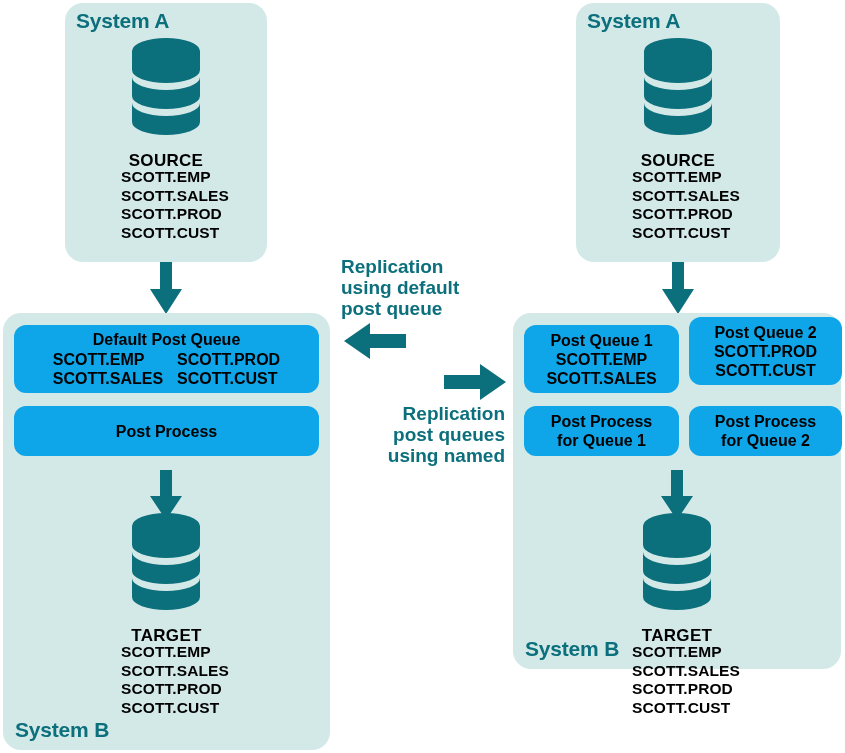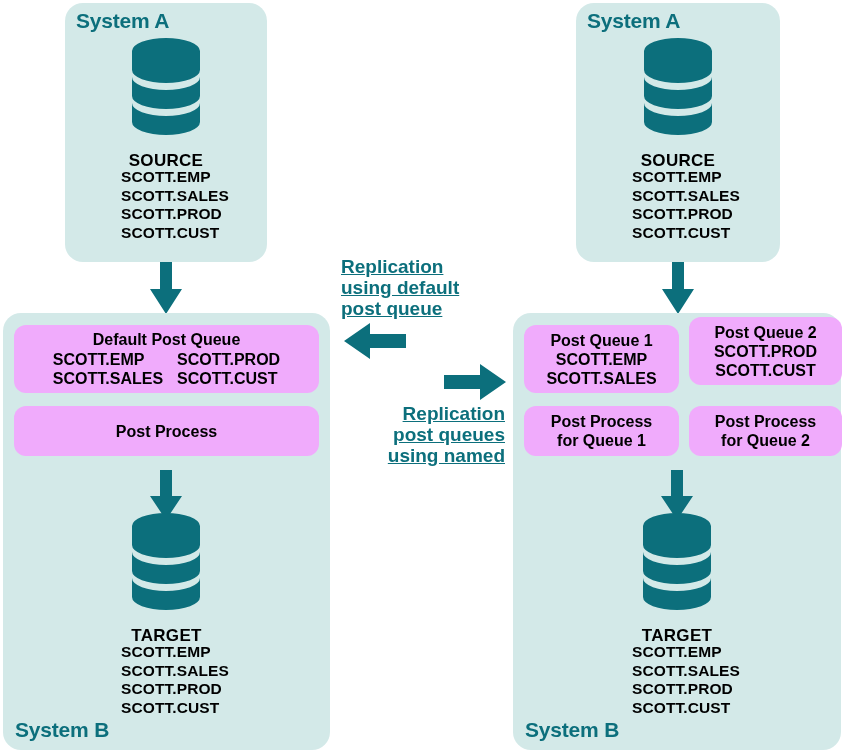--- a/index.html
+++ b/index.html
@@ -25,21 +25,21 @@
   
   .panel {
     position: absolute;
     background: #d3e9e8;
     border-radius: 18px;
     box-sizing: border-box;
   }
   #panel-top-left    { left: 65px;  top: 3px;   width: 202px; height: 259px; }
   #panel-top-right   { left: 576px; top: 3px;   width: 204px; height: 259px; }
   #panel-bottom-left { left: 3px;   top: 313px; width: 327px; height: 437px; }
-  #panel-bottom-right{ left: 513px; top: 313px; width: 328px; height: 437px; }
+  #panel-bottom-right{ left: 513px; top: 313px; width: 328px; height: 356px; }
 
   .panel-title {
     position: absolute;
     color: #0c6f7c;
     font-size: 21px;
     font-weight: bold;
     letter-spacing: -0.2px;
     white-space: nowrap;
   }
   .title-tl { left: 11px;  top: 6px; }
@@ -73,21 +73,21 @@
     font-weight: bold;
     color: #000000;
     line-height: 18.5px;
     letter-spacing: 0.1px;
     white-space: nowrap;
   }
 
   
   .wbox {
     position: absolute;
-    background: #f0abfc;
+    background: #0ea5e9;
     border-radius: 12px;
     box-sizing: border-box;
     display: flex;
     flex-direction: column;
     align-items: center;
     justify-content: center;
   }
   .wbox .wtitle {
     font-size: 16px;
     font-weight: bold;
@@ -139,21 +139,20 @@
   .arrow svg { display: block; }
 
   
   .rep-label {
     position: absolute;
     color: #0c6f7c;
     font-size: 19px;
     font-weight: bold;
     line-height: 21px;
     white-space: nowrap;
-    text-decoration: underline;
   }
   #rep-label-default { left: 341px; top: 256px; text-align: left; }
   #rep-label-named   { left: 361px; top: 403px; text-align: right; width: 144px; }
 </style>
 </head>
 <body>
 
 <div class="stage">
 
   <div class="panel" id="panel-top-left">

